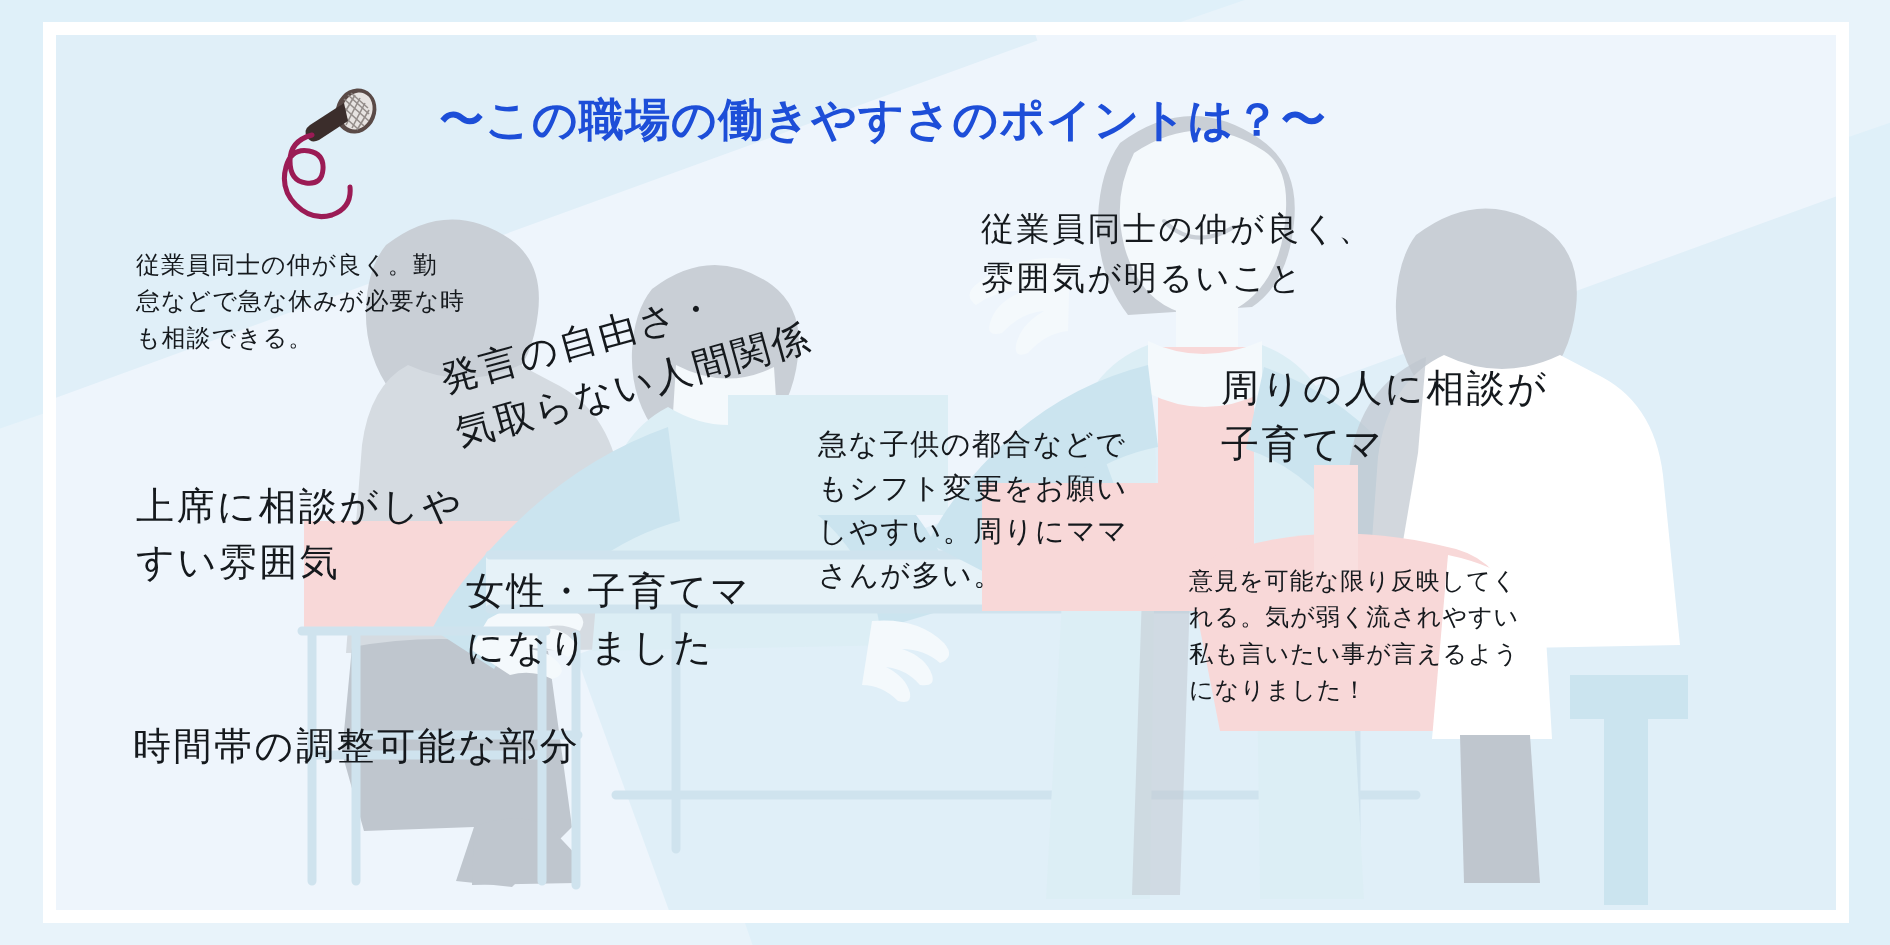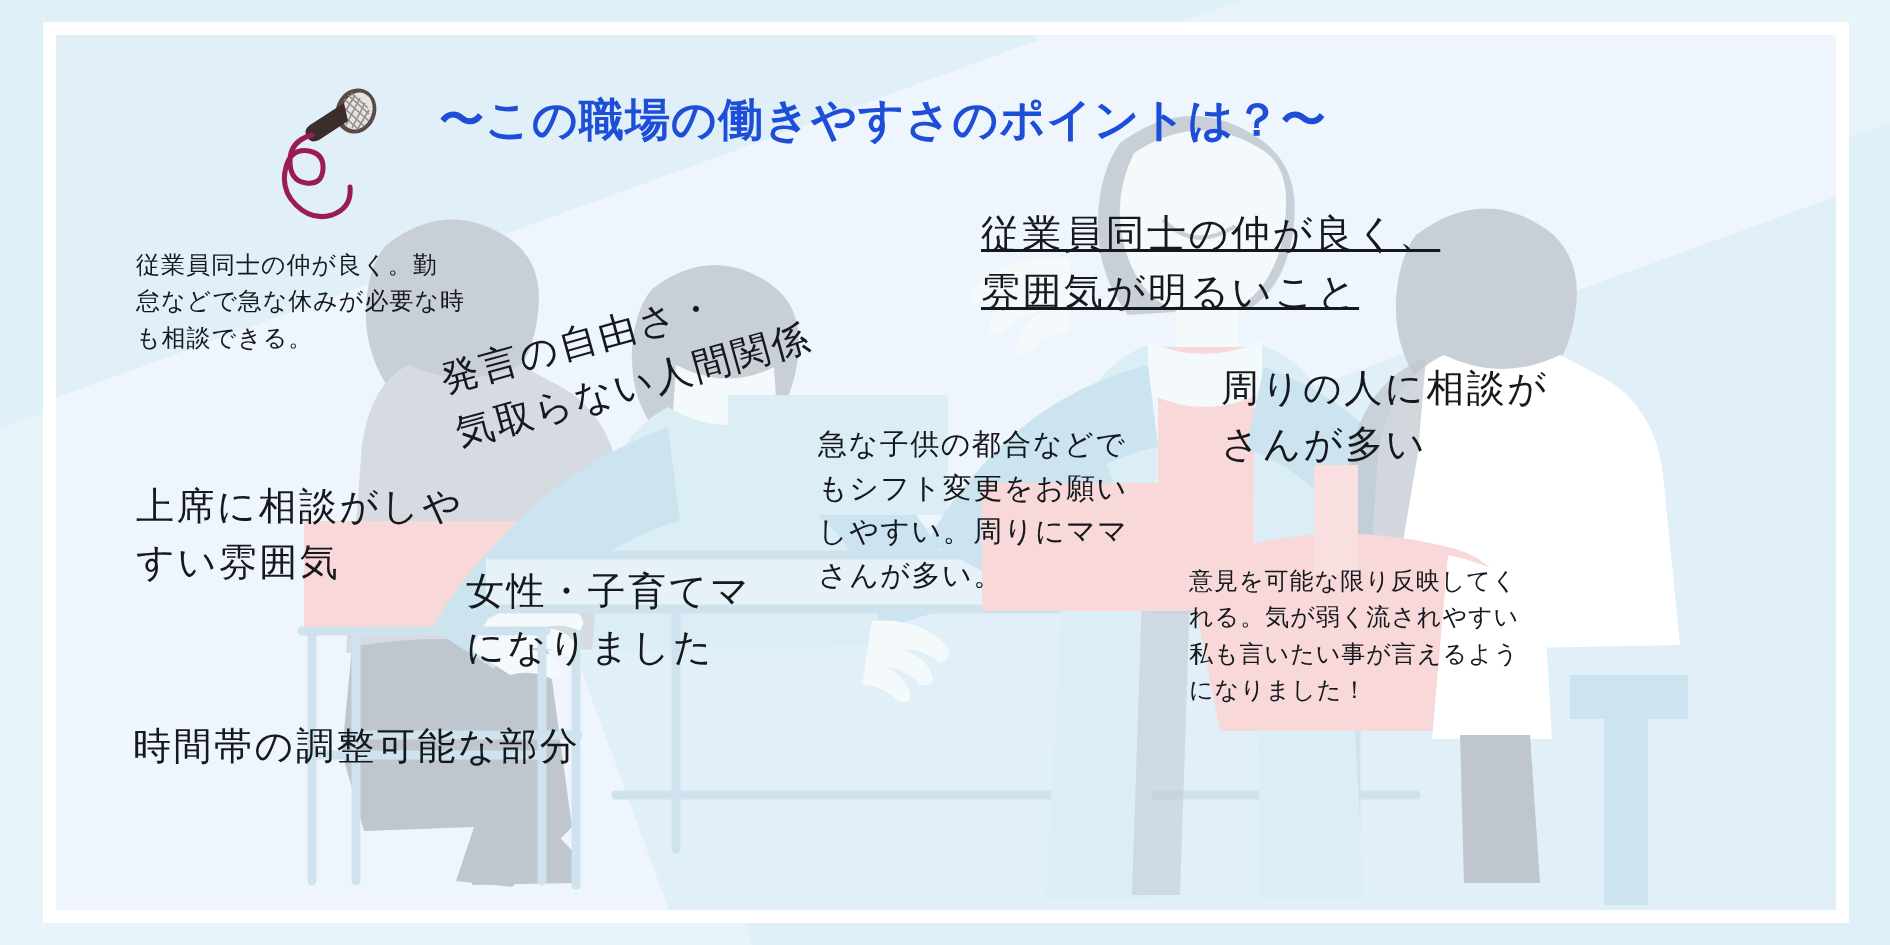--- a/index.html
+++ b/index.html
@@ -111,21 +111,21 @@
     position: absolute;
     color: #15191d;
     font-family: "DejaVu Sans", "Liberation Sans", sans-serif;
     font-weight: 400;
     white-space: pre-line;
     letter-spacing: 1.5px;
   }
   .q-small { font-size: 24px; line-height: 1.52; letter-spacing: 1px; }
   .q-mid   { font-size: 29px; line-height: 1.5;  letter-spacing: 1.5px; }
   .q-big   { font-size: 38px; line-height: 1.48; letter-spacing: 2.5px; }
-  .q-xbig  { font-size: 39px; line-height: 1.48; letter-spacing: 2.5px; text-decoration: underline; }
+  .q-xbig  { font-size: 33px; line-height: 1.48; letter-spacing: 2.5px; }
 
   .q-top-left    { left: 80px;  top: 212px; }
   .q-diagonal    { left: 378px; top: 318px; transform: rotate(-15.5deg); transform-origin: left top; }
   .q-employees   { left: 925px; top: 170px; }
   .q-around      { left: 1165px; top: 325px; }
   .q-senior      { left: 80px;  top: 443px; }
   .q-women       { left: 410px; top: 528px; }
   .q-shift       { left: 762px; top: 388px; }
   .q-time        { left: 77px;  top: 655px; margin-top: 28px; }
   .q-unnecessary { left: 760px; top: 630px; }
@@ -259,21 +259,21 @@
 怠などで急な休みが必要な時
 も相談できる。</div>
 
       <div class="quote q-big q-diagonal">発言の自由さ・
 気取らない人間関係</div>
 
       <div class="quote q-xbig q-employees">従業員同士の仲が良く、
 雰囲気が明るいこと</div>
 
       <div class="quote q-big q-around">周りの人に相談が
-さんが多い</div>
+子育てマ</div>
 
       <div class="quote q-big q-senior">上席に相談がしや
 すい雰囲気</div>
 
       <div class="quote q-big q-women">女性・子育てマ
 になりました</div>
 
       <div class="quote q-mid q-shift">急な子供の都合などで
 もシフト変更をお願い
 しやすい。周りにママ

